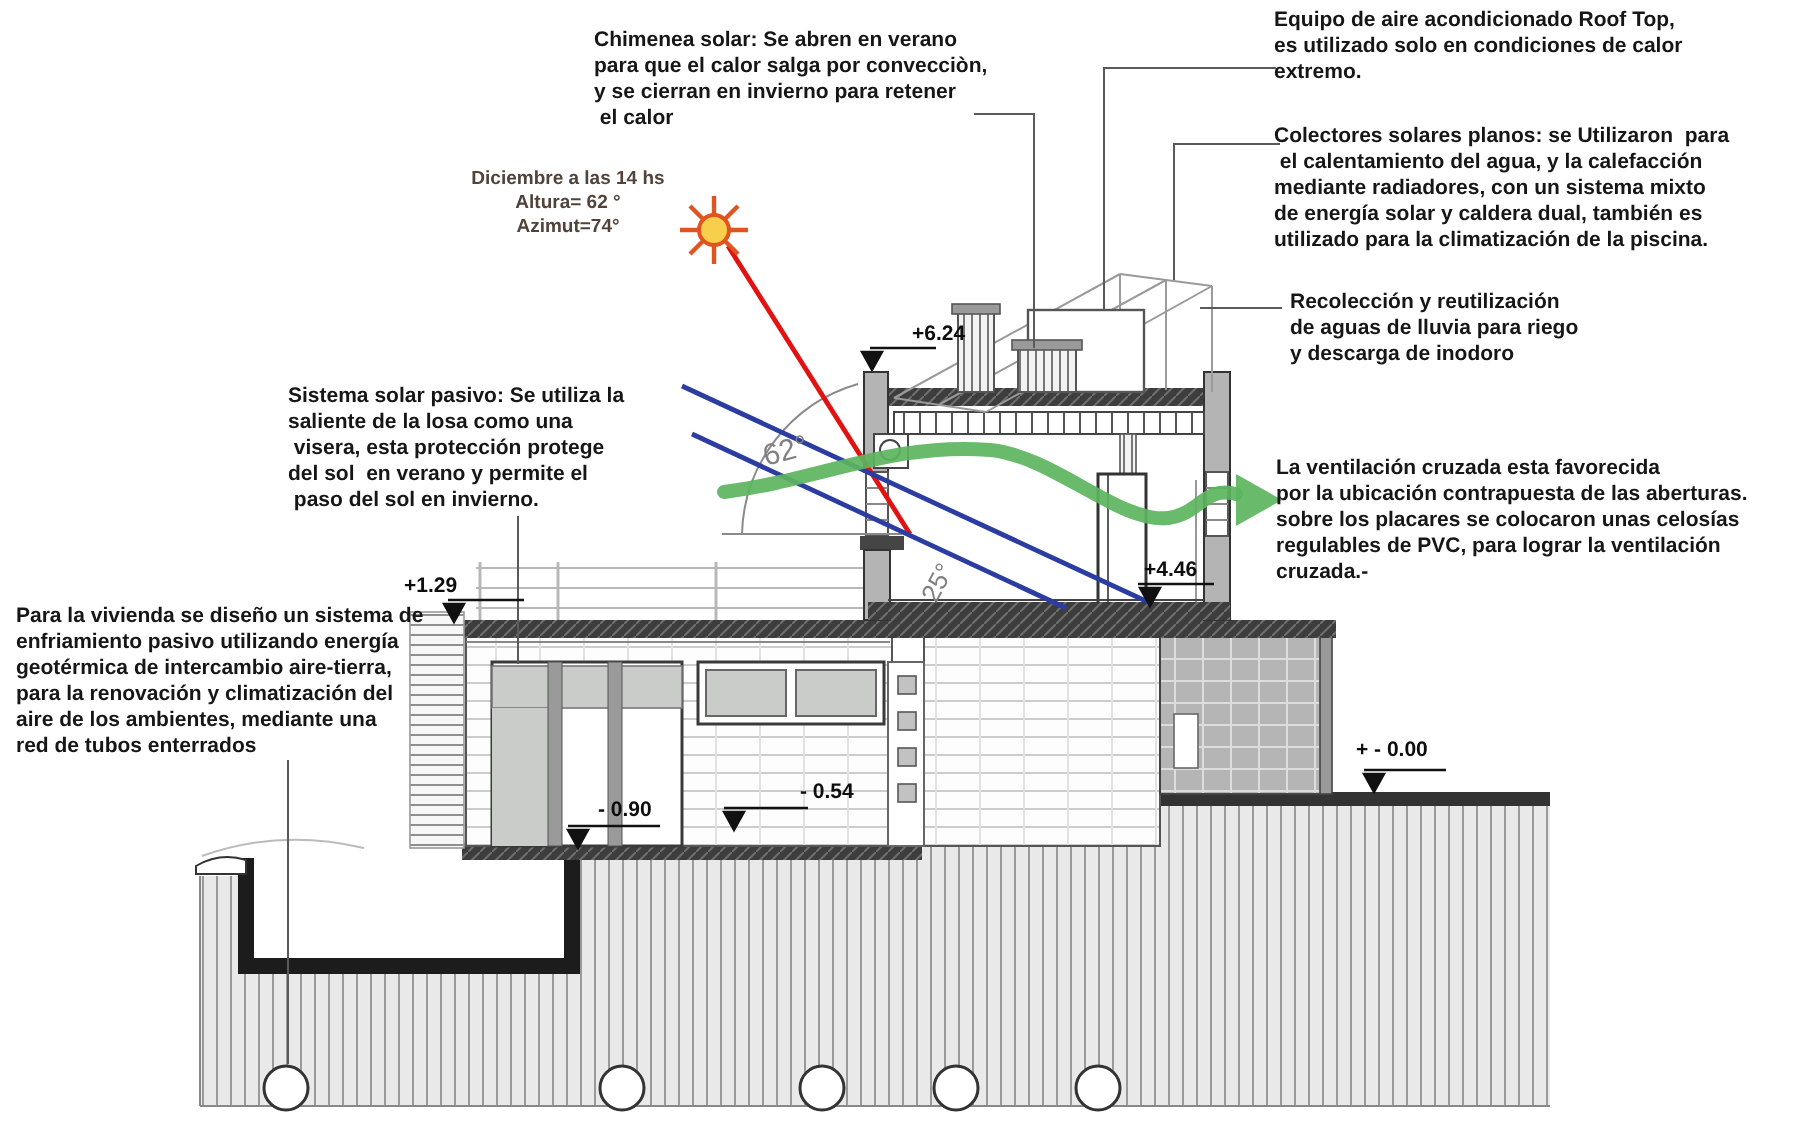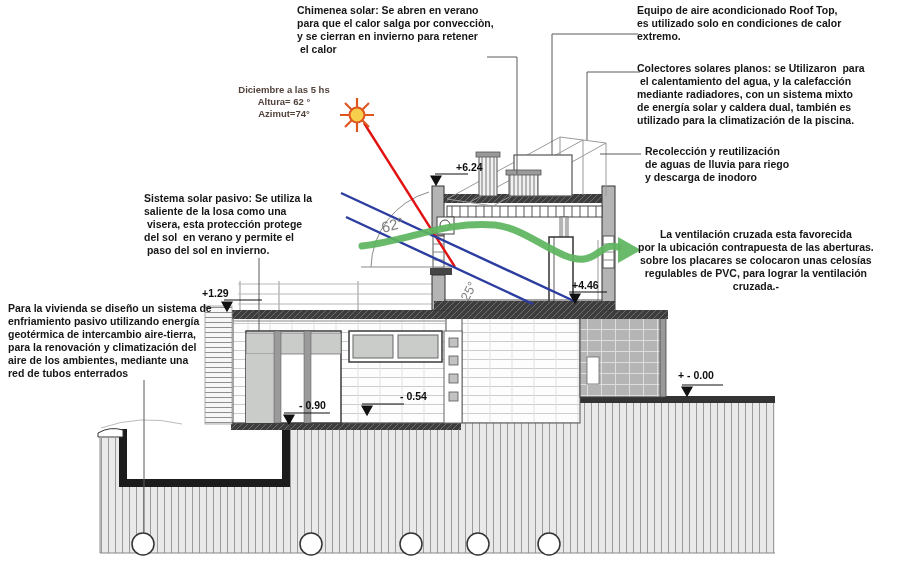--- a/index.html
+++ b/index.html
@@ -224,53 +224,53 @@
     <line x1="362" y1="404" x2="404" y2="404"></line>
         <polygon points="362,406 372,406 367,415"></polygon>
     <line x1="682" y1="385" x2="723" y2="385"></line>
         <polygon points="682,387 692,387 687,396"></polygon>
   </g>
 
   <text transform="translate(383,233) rotate(-15)" font-family="Liberation Sans, sans-serif" font-size="15" fill="#808080">62°</text>
   <text transform="translate(468,302) rotate(-62)" font-family="Liberation Sans, sans-serif" font-size="13" fill="#808080">25°</text>
 </svg>
 
-  <div class="note" style="left:297px;top:4px;">Chimenea solar: Se abren en verano
+  <div class="note" style="left:297px;top:14px;">Chimenea solar: Se abren en verano
 para que el calor salga por convecciòn,
 y se cierran en invierno para retener
  el calor</div>
   <div class="note" style="left:637px;top:4px;">Equipo de aire acondicionado Roof Top,
 es utilizado solo en condiciones de calor
 extremo.</div>
   <div class="note" style="left:645px;top:145px;">Recolección y reutilización
 de aguas de lluvia para riego
 y descarga de inodoro</div>
   <div class="note" style="left:637px;top:62px;">Colectores solares planos: se Utilizaron  para
  el calentamiento del agua, y la calefacción
 mediante radiadores, con un sistema mixto
 de energía solar y caldera dual, también es
 utilizado para la climatización de la piscina.</div>
-  <div class="note" style="left:638px;top:228px;text-align:center;">La ventilación cruzada esta favorecida
+  <div class="note" style="left:638px;top:228px;">La ventilación cruzada esta favorecida
 por la ubicación contrapuesta de las aberturas.
 sobre los placares se colocaron unas celosías
 regulables de PVC, para lograr la ventilación
 cruzada.-</div>
   <div class="note" style="left:112px;top:192px;margin-left:32px;">Sistema solar pasivo: Se utiliza la
 saliente de la losa como una
  visera, esta protección protege
 del sol  en verano y permite el
  paso del sol en invierno.</div>
   <div class="note" style="left:8px;top:302px;">Para la vivienda se diseño un sistema de
 enfriamiento pasivo utilizando energía
 geotérmica de intercambio aire-tierra,
 para la renovación y climatización del
 aire de los ambientes, mediante una
 red de tubos enterrados</div>
 
-  <div class="sunnote" style="left:230px;top:84px;width:108px;">Diciembre a las 5 hs
+  <div class="sunnote" style="left:230px;top:84px;width:108px;">Diciembre a las 14 hs
 Altura= 62 °
 Azimut=74°</div>
 
   <div class="lvl" style="left:456px;top:161px;">+6.24</div>
   <div class="lvl" style="left:202px;top:287px;">+1.29</div>
   <div class="lvl" style="left:572px;top:279px;">+4.46</div>
   <div class="lvl" style="left:283px;top:399px;margin-left:16px;">- 0.90</div>
   <div class="lvl" style="left:362px;top:390px;margin-left:38px;">- 0.54</div>
   <div class="lvl" style="left:678px;top:369px;">+ - 0.00</div>
 </div>

